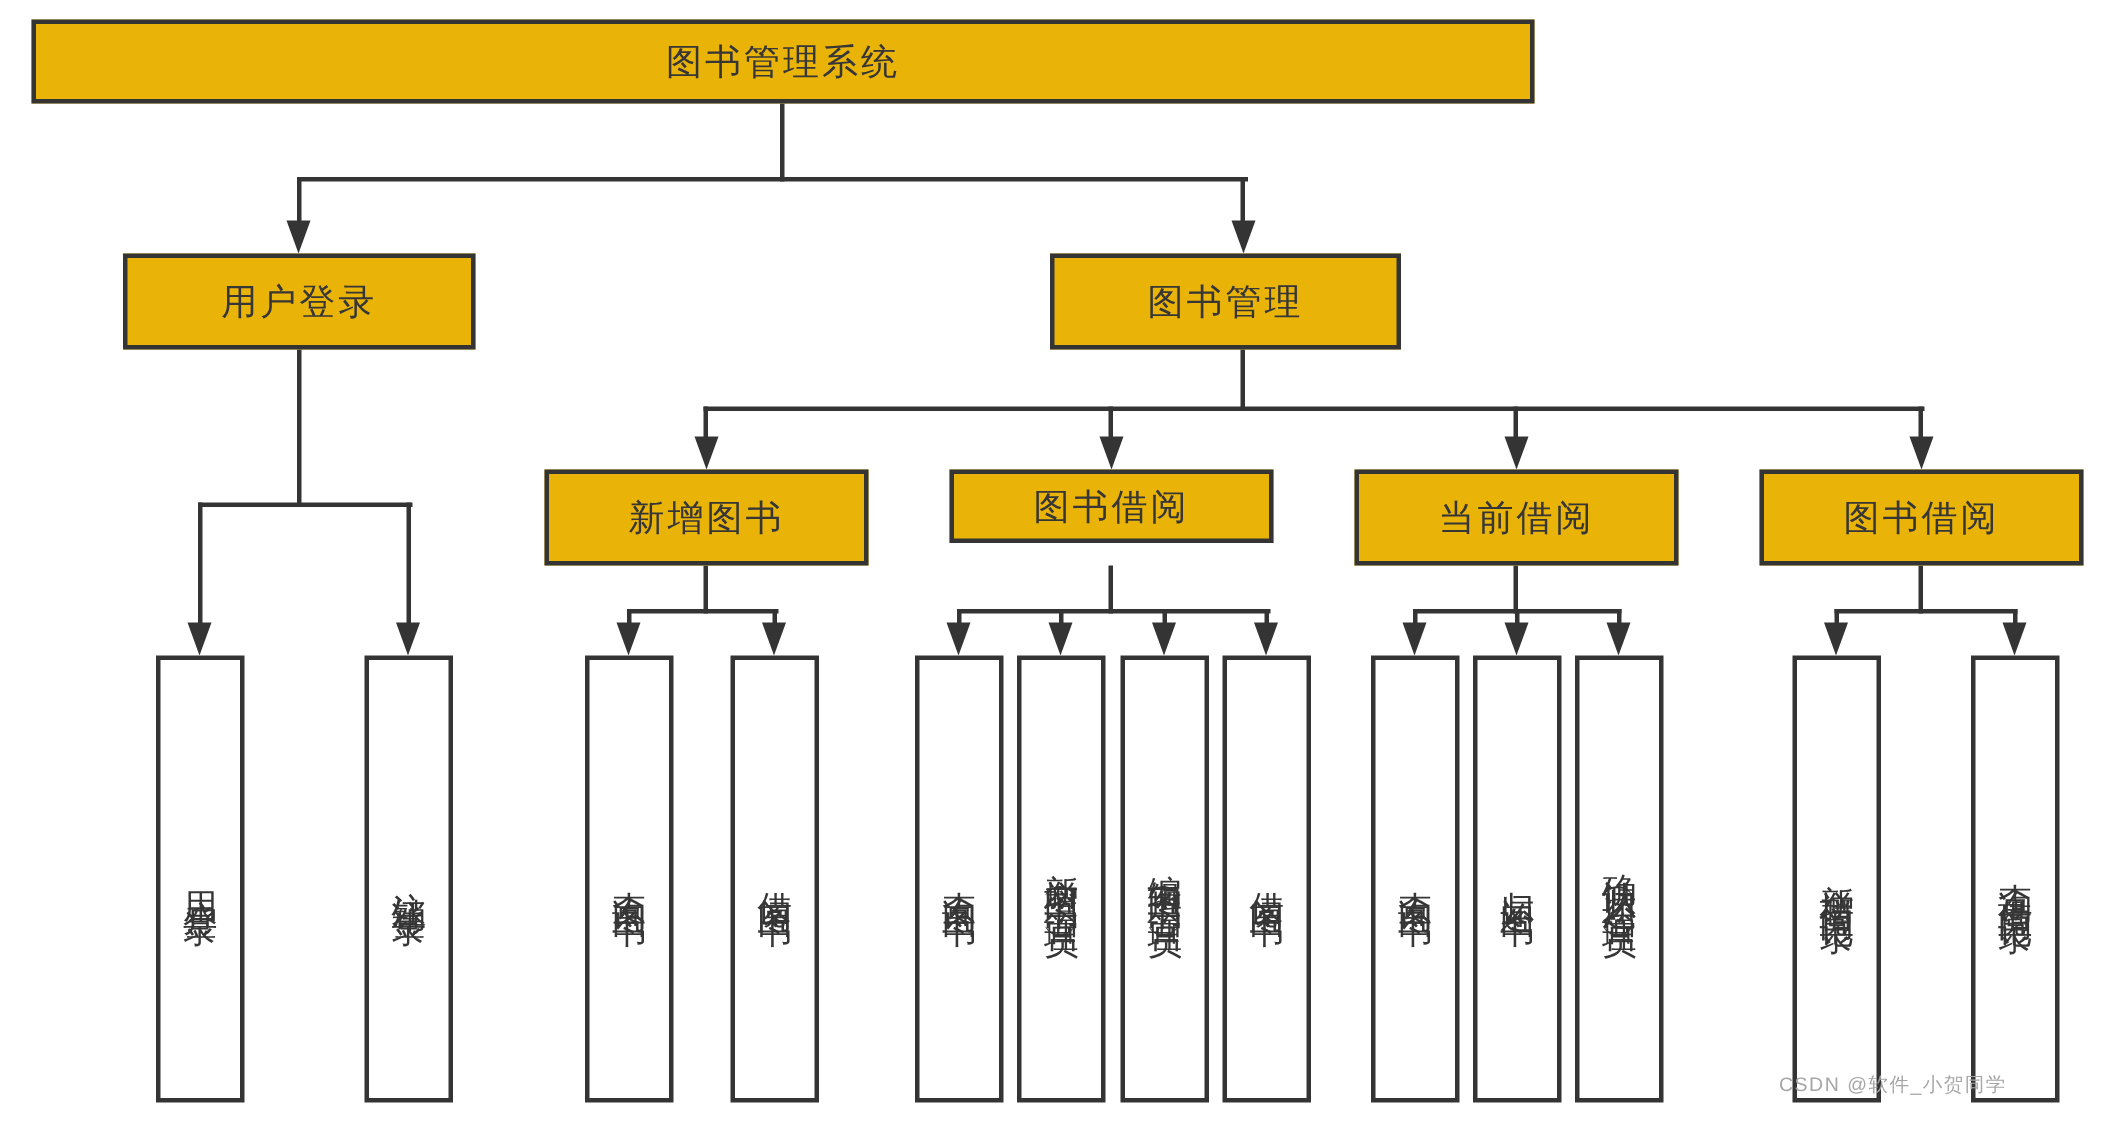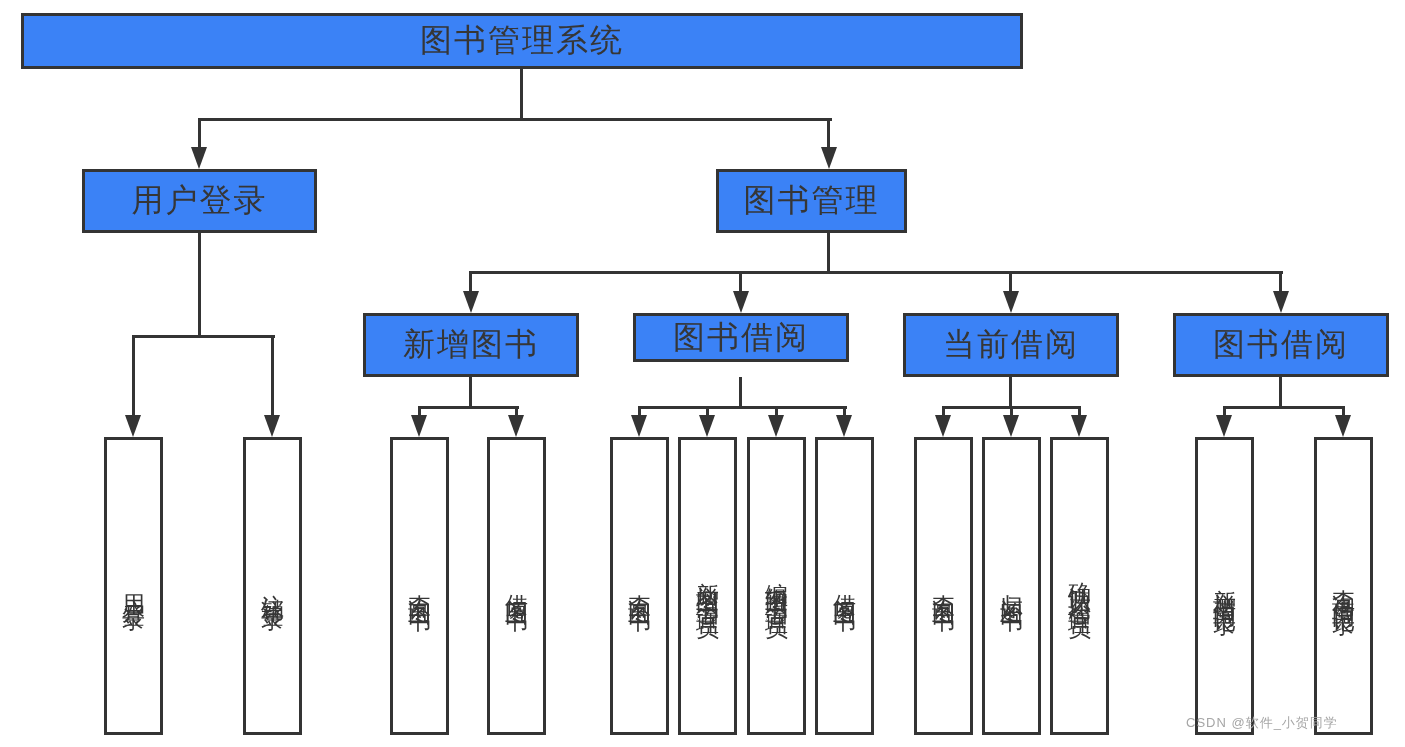--- a/index.html
+++ b/index.html
@@ -1,23 +1,23 @@
 <!DOCTYPE html>
 <html><head>
 <meta charset="utf-8">
 <style>
   html,body{margin:0;padding:0;background:#ffffff;}
   .canvas{
     position:relative;width:1405px;height:747px;background:#ffffff;
     font-family:"Liberation Sans",sans-serif;overflow:hidden;
   }
   .hnode{
-    position:absolute;box-sizing:border-box;border:3px solid #343434;background:#3b82f6;
+    position:absolute;box-sizing:border-box;border:3px solid #343434;background:#eab308;
     display:flex;align-items:center;justify-content:center;
-    font-size:32px;letter-spacing:2px;color:#363636;white-space:nowrap;
+    font-size:24px;letter-spacing:2px;color:#363636;white-space:nowrap;
   }
   .vnode{
     position:absolute;box-sizing:border-box;width:59px;height:298px;
     border:3px solid #343434;background:#ffffff;
     display:flex;align-items:center;justify-content:center;
   }
   .vtext{
     writing-mode:vertical-rl;text-orientation:mixed;
     font-size:23px;letter-spacing:5px;color:#363636;line-height:1;
   }
@@ -92,21 +92,21 @@
   <i class="ln" style="left:1279px;top:377px;width:3px;height:32px"></i>
   <i class="ln" style="left:1223px;top:406px;width:122px;height:3px"></i>
   <i class="ln" style="left:1223px;top:406px;width:3px;height:12px"></i>
   <i class="ah" style="left:1216px;top:415px"></i>
   <i class="ln" style="left:1342px;top:406px;width:3px;height:12px"></i>
   <i class="ah" style="left:1335px;top:415px"></i>
 
   <div class="hnode" style="left:21px;top:13px;width:1002px;height:56px">图书管理系统</div>
 
   <div class="hnode" style="left:82px;top:169px;width:235px;height:64px">用户登录</div>
-  <div class="hnode" style="left:716px;top:169px;width:191px;height:64px">图书管理</div>
+  <div class="hnode" style="left:700px;top:169px;width:234px;height:64px">图书管理</div>
 
   <div class="hnode" style="left:363px;top:313px;width:216px;height:64px">新增图书</div>
   <div class="hnode" style="left:633px;top:313px;width:216px;height:49px">图书借阅</div>
   <div class="hnode" style="left:903px;top:313px;width:216px;height:64px">当前借阅</div>
   <div class="hnode" style="left:1173px;top:313px;width:216px;height:64px">图书借阅</div>
 
   <div class="vnode" style="left:104px;top:437px">
     <span class="vtext">用户登录</span>
   </div>
   <div class="vnode" style="left:243px;top:437px">

